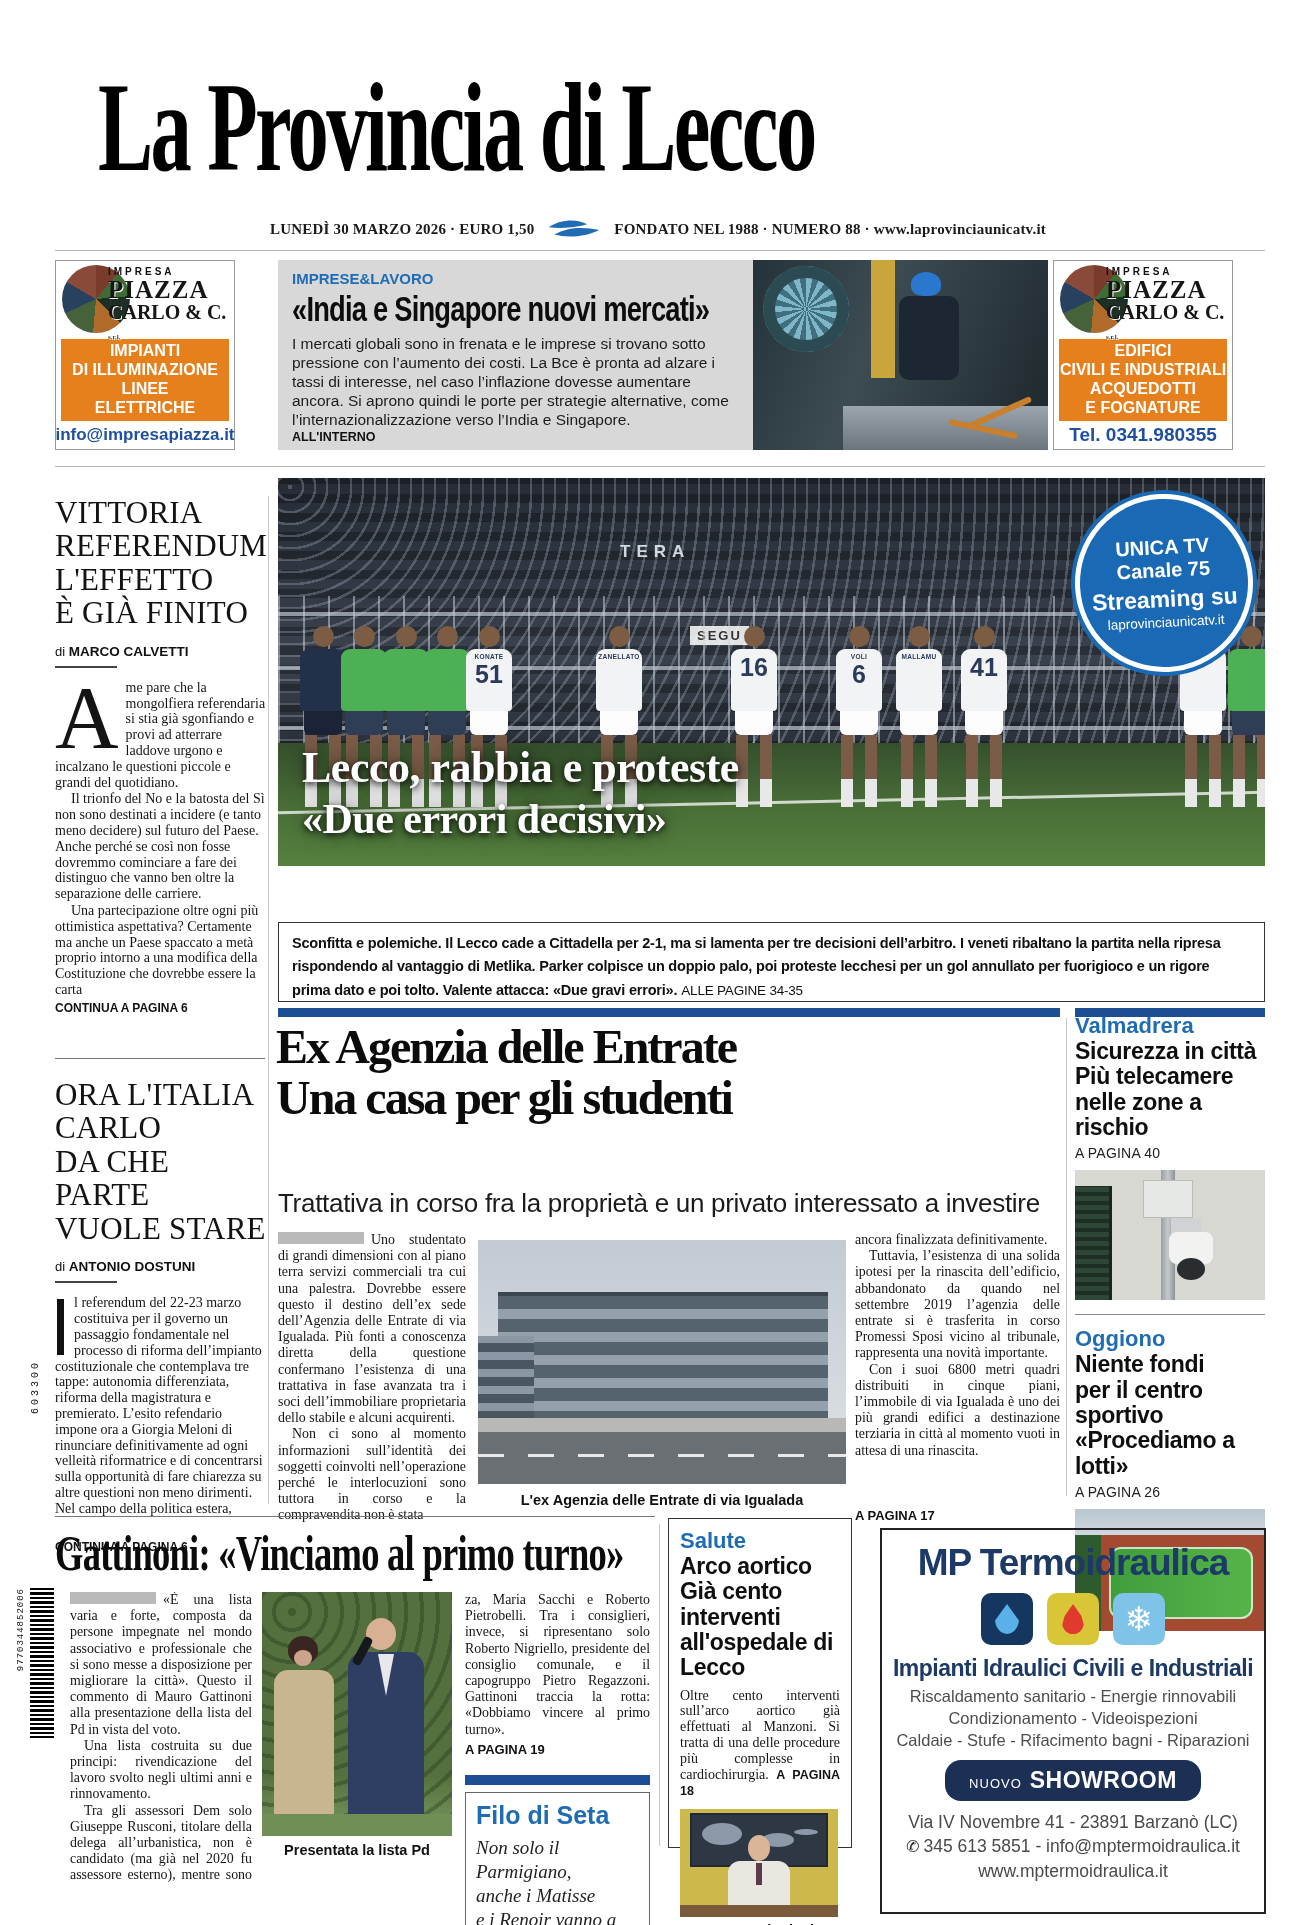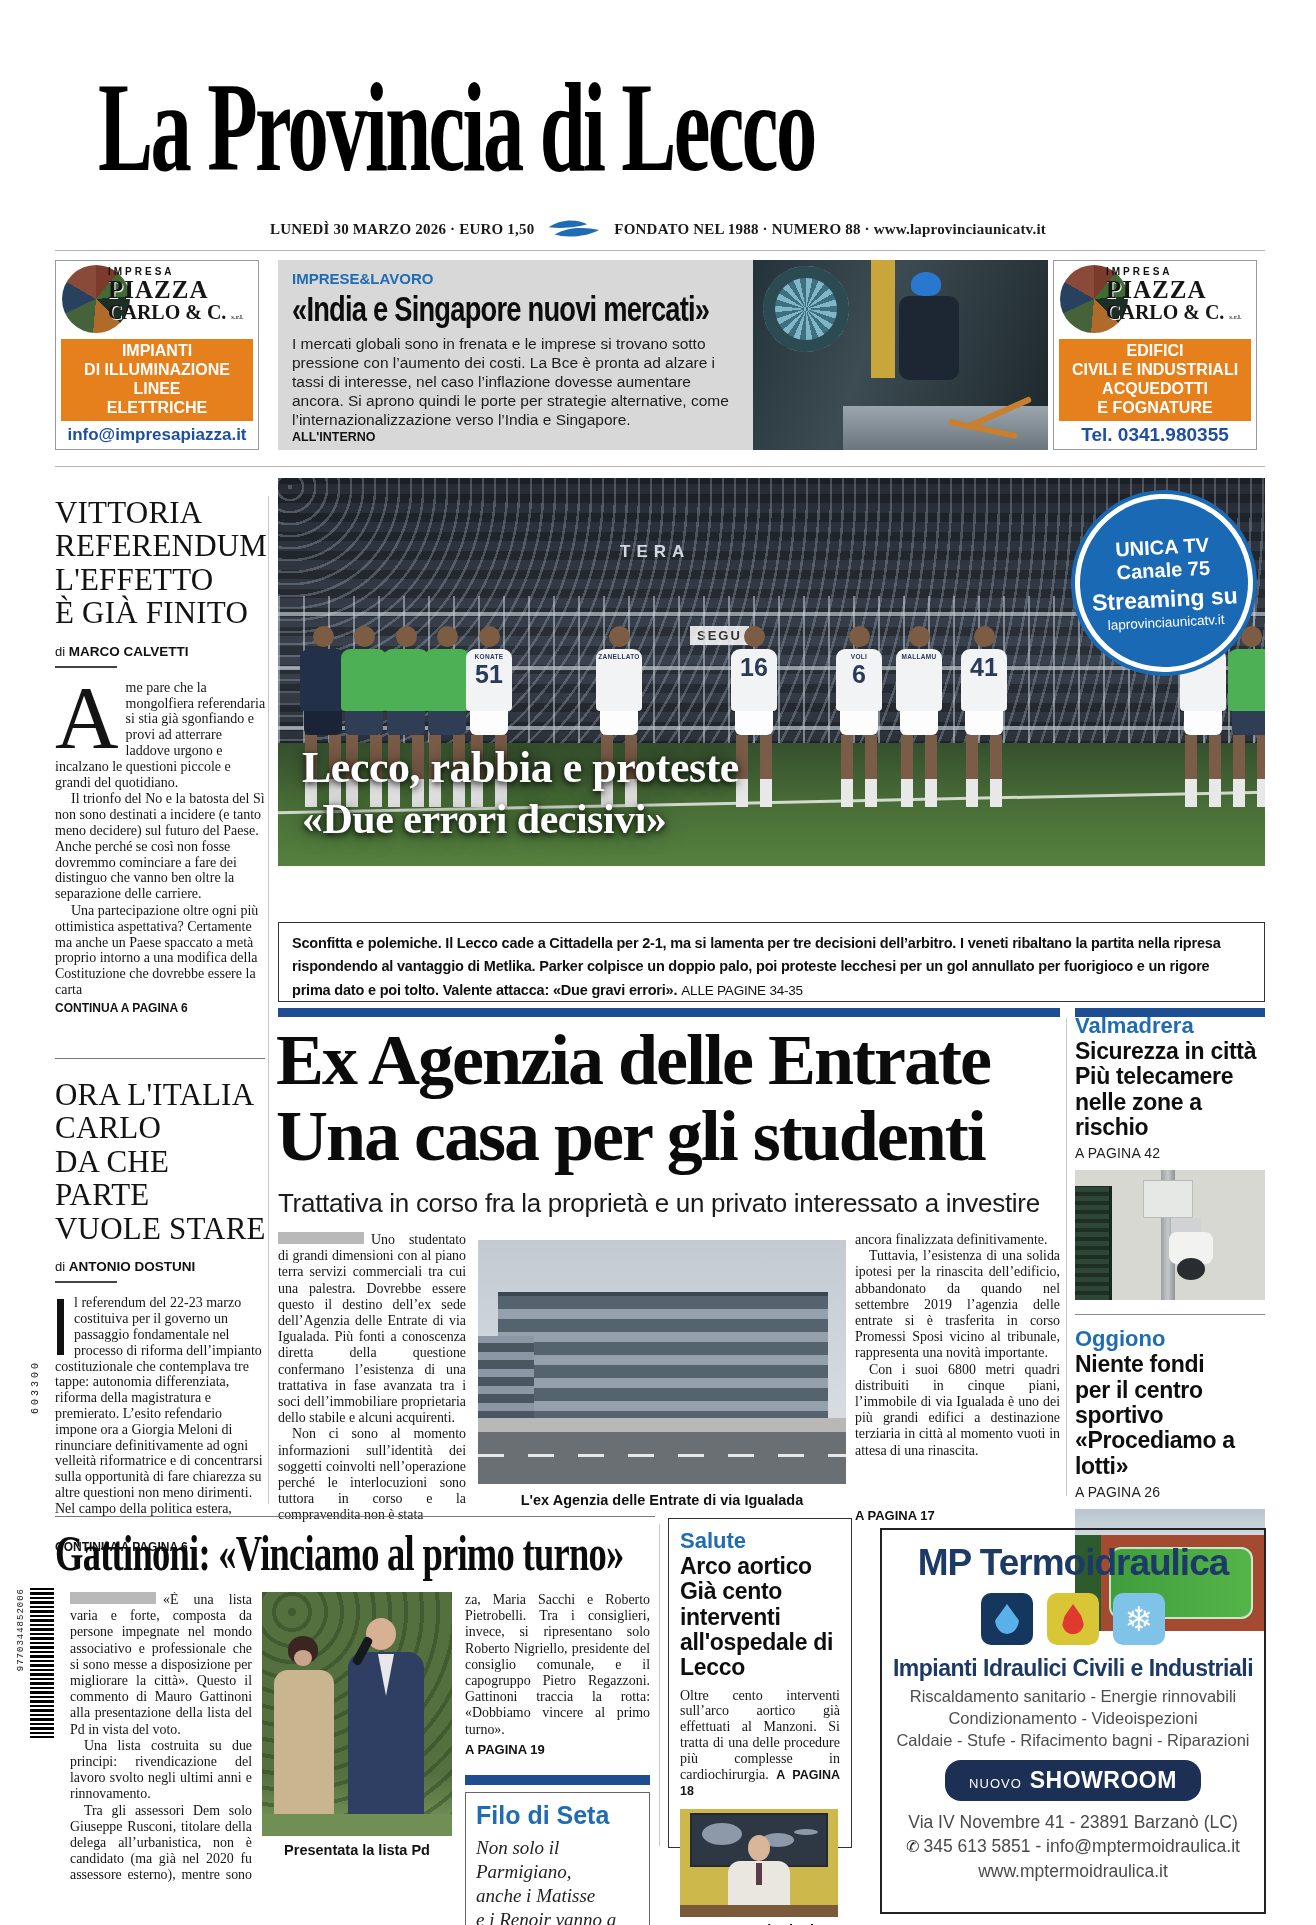--- a/index.html
+++ b/index.html
@@ -13,21 +13,21 @@
             transform:scaleX(0.65);transform-origin:left top;white-space:nowrap;color:#000;}
   .dateline{position:absolute;left:0;top:218px;width:100%;display:flex;justify-content:center;
             align-items:center;gap:12px;font-weight:bold;font-size:15px;letter-spacing:.2px;color:#1a1a1a;}
   .wave-icon{width:56px;height:22px;flex:0 0 auto;}
 
   .hrule{position:absolute;height:1px;background:#b5b5b5;}
   .vrule{position:absolute;width:1px;background:#c9c9c9;}
   .dkrule{position:absolute;height:1px;background:#777;}
 
   
-  .adbox{position:absolute;top:260px;width:204px;height:190px;border:1px solid #999;
+  .adbox{position:absolute;top:260px;width:180px;height:190px;border:1px solid #999;
          background:#fff;display:flex;flex-direction:column;box-sizing:border-box;}
   .ad-left{left:55px;} .ad-right{left:1053px;}
   .adlogo{position:relative;height:78px;flex:0 0 auto;}
   .adlogo .blob{position:absolute;left:6px;top:4px;width:68px;height:68px;border-radius:50%;
         background:conic-gradient(#7a3b2d 0 40deg,#3f6b35 40deg 85deg,#1d2f24 85deg 135deg,
         #b06a2a 135deg 185deg,#46623a 185deg 245deg,#27415f 245deg 300deg,#8a4a3a 300deg 360deg);}
   .adlogo .txt{position:absolute;left:52px;top:6px;text-align:left;line-height:1;}
   .brand-small{font-family:"Liberation Sans",sans-serif;font-size:10px;font-weight:bold;letter-spacing:3px;color:#111;}
   .brand-main{font-size:25px;font-weight:bold;color:#161616;text-shadow:1px 1px 0 #fff;letter-spacing:1px;}
   .brand-sub{font-size:20px;font-weight:bold;color:#161616;text-shadow:1px 1px 0 #fff;}
@@ -123,21 +123,21 @@
 
   .caption-box{position:absolute;left:278px;top:922px;width:987px;height:80px;border:1.5px solid #333;
       box-sizing:border-box;padding:9px 13px;font-family:"Liberation Sans",sans-serif;
       font-size:14.5px;line-height:1.62;font-weight:bold;color:#101010;letter-spacing:-.2px;}
   .caption-box .pages{font-weight:normal;font-size:13.5px;margin-left:4px;}
 
   .bar{position:absolute;top:1008px;height:9px;background:#1d4e94;}
   .bar-main{left:278px;width:782px;} .bar-side{left:1075px;width:190px;}
 
   
-  .ms-h1{position:absolute;left:276px;top:1022px;font-weight:bold;font-size:72px;line-height:1.06;
+  .ms-h1{position:absolute;left:276px;top:1022px;font-weight:bold;font-size:48px;line-height:1.06;
       letter-spacing:-2px;color:#0b0b0b;white-space:pre-line;}
   .ms-sub{position:absolute;left:278px;top:1188px;font-family:"Liberation Sans",sans-serif;
       font-size:26px;color:#1b1b1b;letter-spacing:-.3px;}
   .ms-col{font-size:13.9px;line-height:16.2px;text-align:justify;color:#141414;}
   .ms-col p{margin:0;} .ms-col p + p{text-indent:14px;}
   .ms-col1{position:absolute;left:278px;top:1232px;width:188px;height:292px;overflow:hidden;}
   .ms-col2{position:absolute;left:855px;top:1232px;width:205px;}
   .lead-slug{display:inline-block;width:86px;height:12px;background:#b9b9b9;margin-right:7px;vertical-align:baseline;}
   .pageref{font-family:"Liberation Sans",sans-serif;font-weight:bold;font-size:13px;margin-top:4px;color:#111;}
   .photo-caption{font-family:"Liberation Sans",sans-serif;font-weight:bold;font-size:14.5px;color:#101010;text-align:center;}
@@ -497,21 +497,21 @@
     </div>
     <div class="pageref">A PAGINA 17</div>
   </div>
 
   <aside class="sidebar">
     <div>
       <div class="sb-kicker">Valmadrera</div>
       <div class="sb-head ml">Sicurezza in città
 Più telecamere
 nelle zone a rischio</div>
-      <div class="sb-ref">A PAGINA 42</div>
+      <div class="sb-ref">A PAGINA 40</div>
       <div class="photo-camera">
         <div class="pc-shutter"></div>
         <div class="pc-pole"></div>
         <div class="pc-box"></div>
         <div class="pc-arm"></div>
         <div class="pc-cam"></div>
         <div class="pc-dome"></div>
       </div>
     </div>
     <div class="sb-div"></div>

